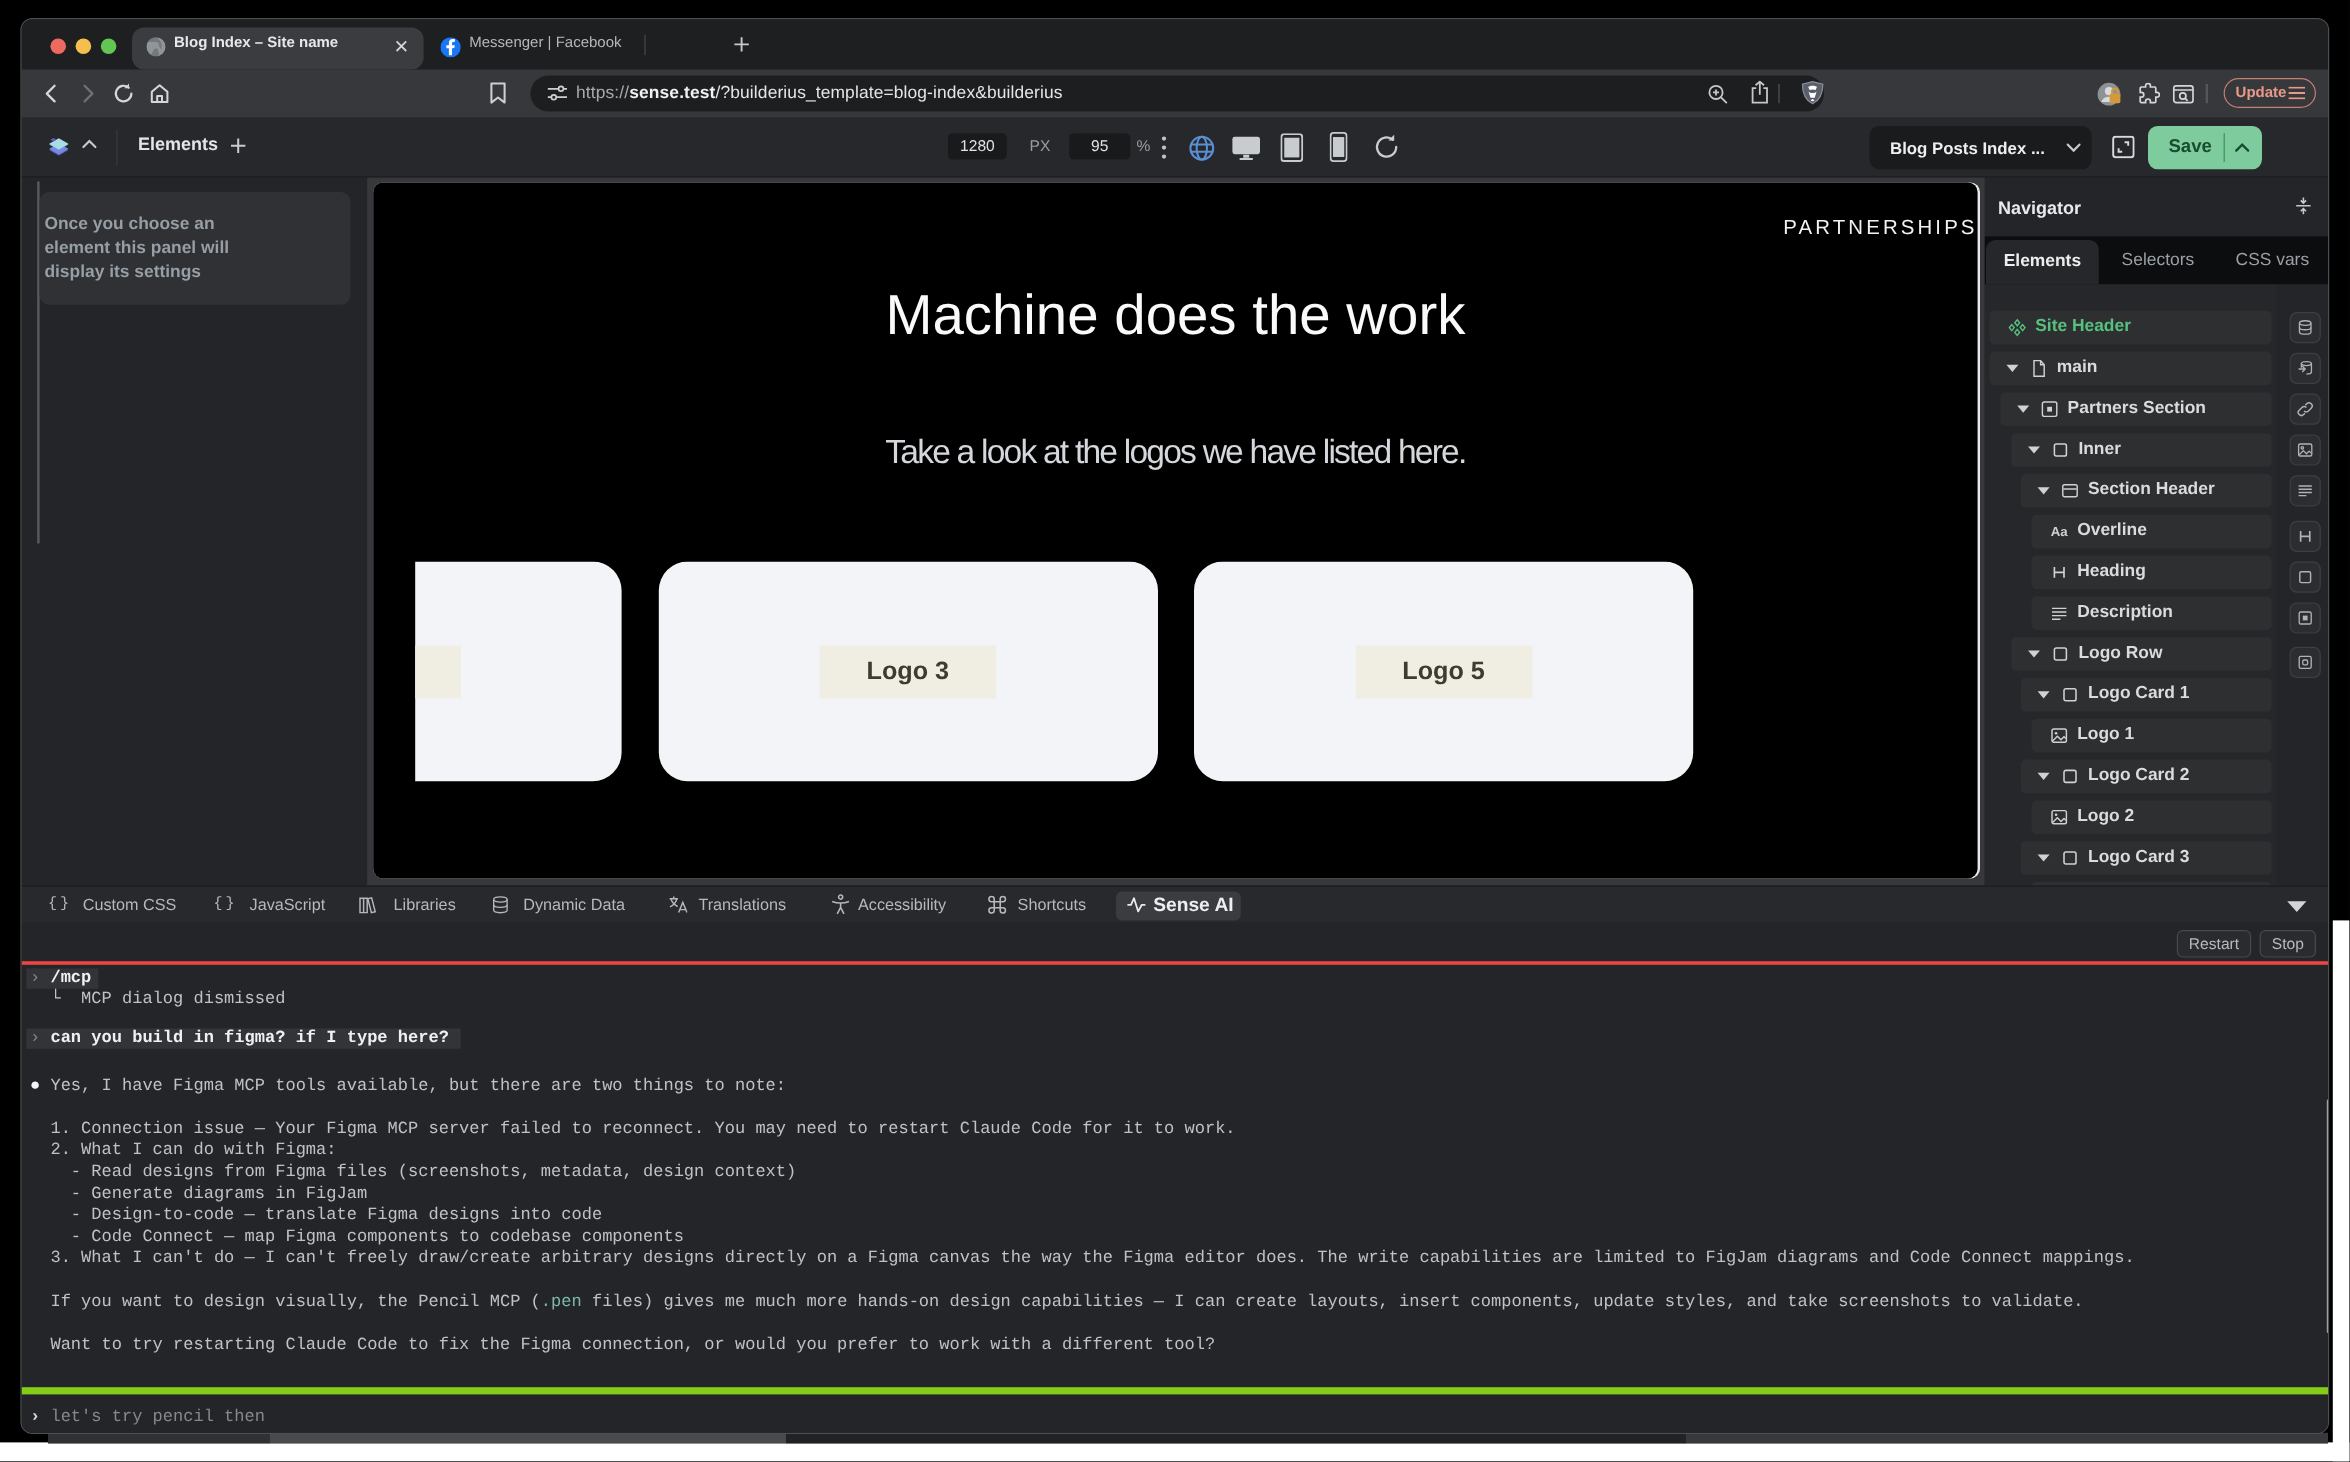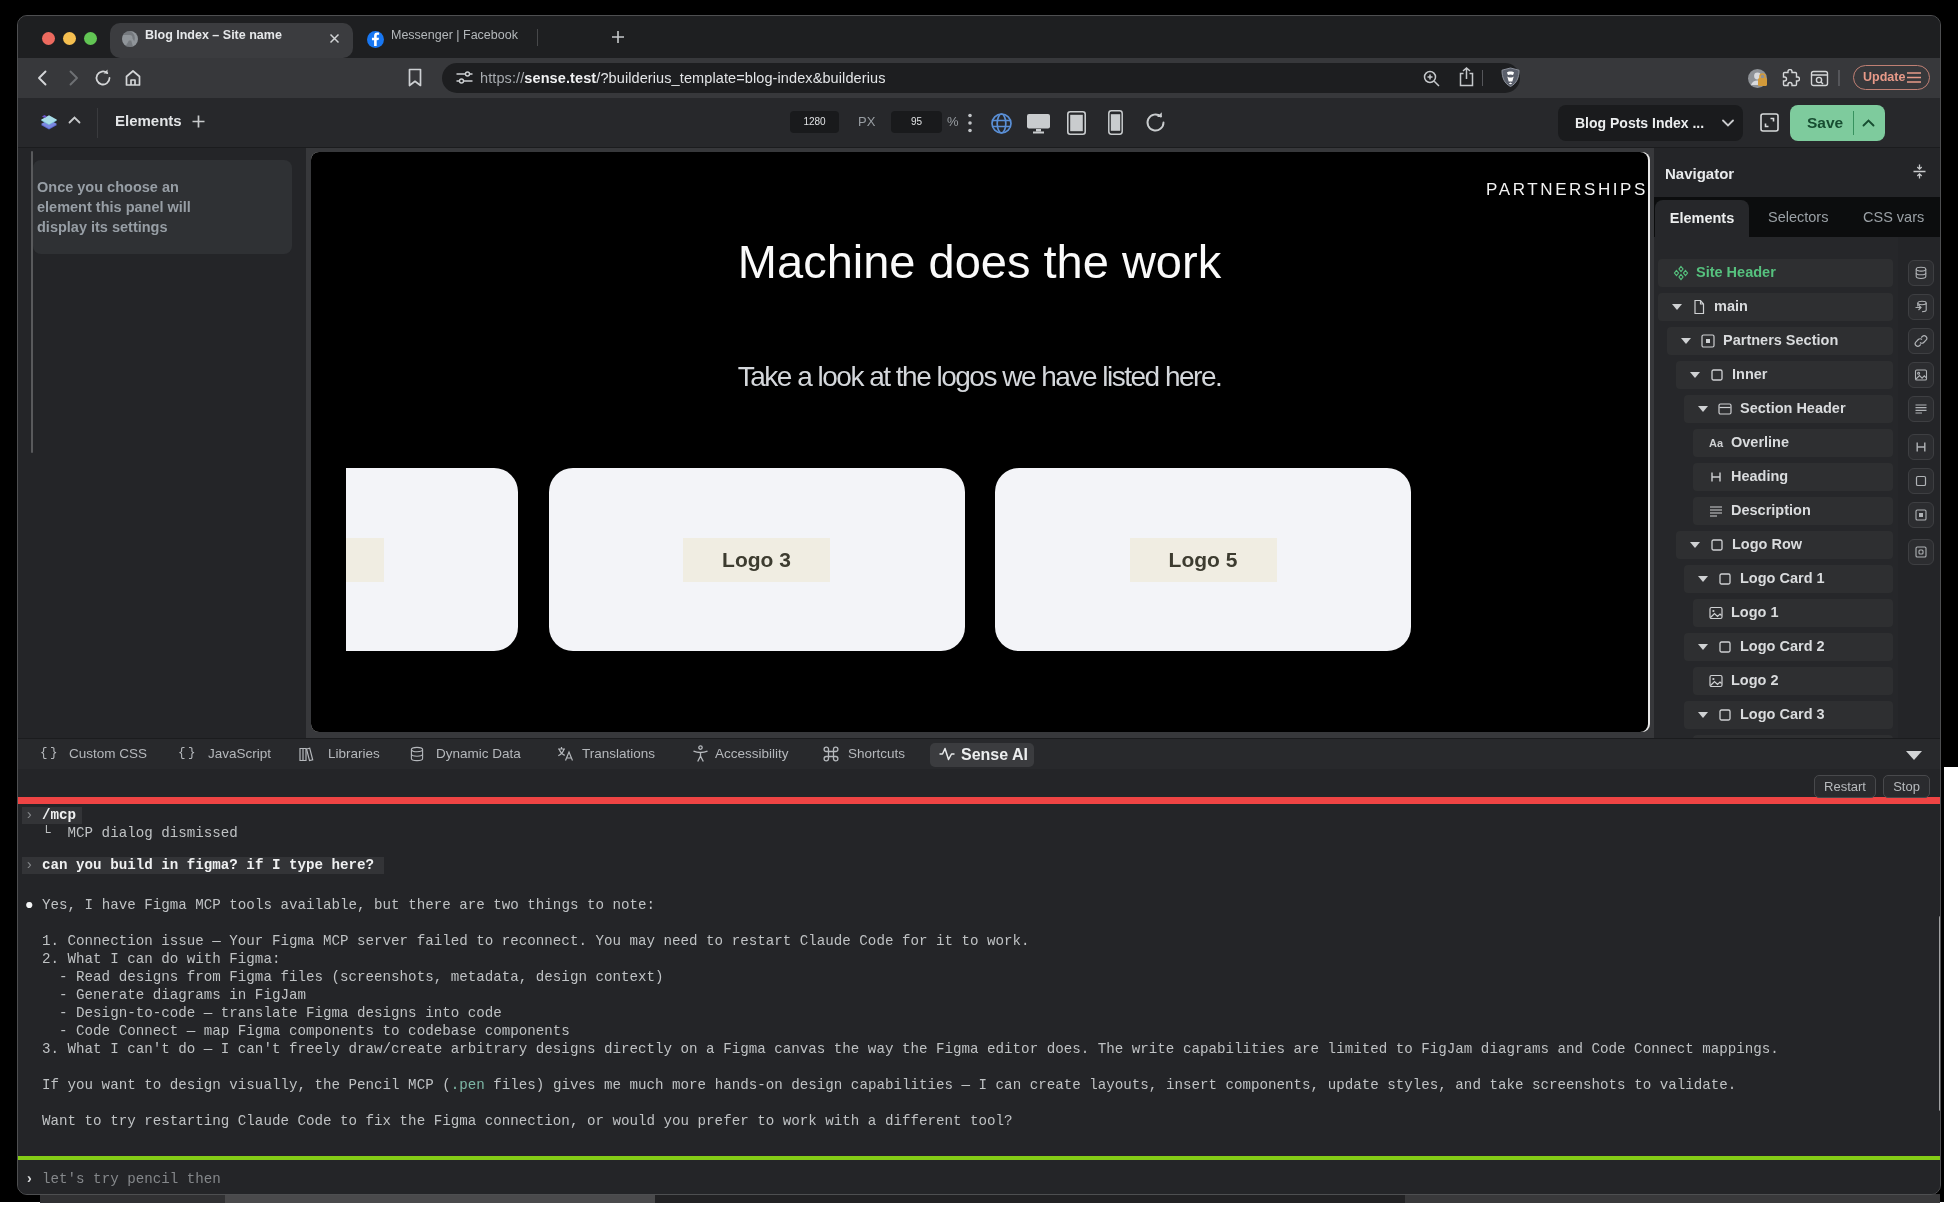--- a/index.html
+++ b/index.html
@@ -15,21 +15,21 @@
 
 #tabstrip{left:0;top:0;width:100%;height:42px;background:#1e1f21;}
 .tl{width:13px;height:13px;border-radius:50%;top:16px;}
 #tabactive{left:92px;top:7px;width:243px;height:35px;background:#3b3c3f;border-radius:10px;}
 .tabtxt{font-size:12.5px;color:#e6e8ea;font-weight:700;top:12px;}
 .tabtxt2{font-size:12.5px;color:#b4b8bb;font-weight:400;top:12px;}
 #navbar{left:0;top:42px;width:100%;height:40px;background:#37383b;}
 #urlpill{left:424px;top:5px;width:1078px;height:30px;background:#1d1e20;border-radius:15px;}
 #urltext{left:462px;top:12px;font-size:14.5px;color:#dadcde;letter-spacing:0.1px;}
 #buildbar{left:0;top:82px;width:100%;height:50px;background:#27282b;border-bottom:1px solid #1b1c1e;}
-.inpbox{top:13px;height:22px;background:#191a1c;border-radius:4px;color:#dfe1e3;font-size:10px;text-align:center;line-height:22px;}
+.inpbox{top:13px;height:22px;background:#191a1c;border-radius:4px;color:#dfe1e3;font-size:13px;text-align:center;line-height:22px;}
 .dimlbl{top:16px;font-size:13px;color:#989da2;}
 #selbox{left:1540px;top:7px;width:185px;height:36px;background:#1a1b1d;border-radius:8px;color:#eceeef;font-size:14px;font-weight:700;line-height:36px;padding-left:17px;}
 #savebtn{left:1772px;top:7px;width:95px;height:36px;background:#7ecb9d;border-radius:8px;}
 #savetxt{left:17px;top:0;font-size:15.5px;font-weight:700;color:#174d31;line-height:36px;}
 #updatebtn{left:1835px;top:7px;width:77px;height:25px;border:1.5px solid #c08074;border-radius:12.5px;color:#e89a89;font-size:12.5px;font-weight:600;}
 
 #leftpanel{left:0;top:132px;width:288px;height:590px;background:#242528;}
 #msgbox{left:15px;top:12px;width:259px;height:94px;background:#2f3134;border-radius:8px;color:#979ea5;font-size:14.5px;font-weight:600;line-height:20px;padding:17px 4px;}
 #frame{left:288px;top:132px;width:1348px;height:590px;background:#37383b;}
 #canvaswrap{left:5px;top:4px;width:1339px;height:580px;background:#e9e9e9;border-radius:8px;}
@@ -54,28 +54,28 @@
 .trow .lbl{position:absolute;top:5px;white-space:nowrap;}
 .tri{position:absolute;width:0;height:0;border-left:5px solid transparent;border-right:5px solid transparent;border-top:6px solid #cfd1d3;top:11px;}
 .ticon{position:absolute;top:6px;width:16px;height:16px;}
 .sbtn{position:absolute;left:10px;width:26px;height:26px;background:#2c2d30;border:1px solid #3e3f42;border-radius:6px;display:flex;align-items:center;justify-content:center;}
 
 #bottombar{left:0;top:722px;width:100%;height:31px;background:#28292c;border-top:1px solid #1b1c1e;}
 .btxt{top:7px;font-size:13.5px;color:#b5b8bc;}
 #sensechip{left:912px;top:4px;width:104px;height:24px;background:#3b3c3f;border-radius:5px;}
 
 #terminal{left:0;top:753px;width:100%;height:427px;background:#242528;}
-#btnrow{left:0;top:0;width:100%;height:35px;background:#242528;border-bottom:7px solid #ef4444;}
+#btnrow{left:0;top:0;width:100%;height:35px;background:#242528;border-bottom:3px solid #ef4444;}
 .tbtn{top:6px;height:23px;background:#2a2b2e;border:1px solid #48494c;border-radius:5px;color:#b7babd;font-size:13px;text-align:center;line-height:21px;}
 pre{margin:0;font-family:"Liberation Mono",monospace;font-size:14.2px;line-height:18px;color:#bfc2c4;}
 .hl{background:#333437;}
 .wb{color:#eff0f1;font-weight:700;}
 .dim{color:#85888b;}
 .teal{color:#7db8a6;}
-#promptline{left:0;top:387px;width:100%;height:35px;border-top:4px solid #84cc16;}
+#promptline{left:0;top:387px;width:100%;height:35px;border-top:6px solid #84cc16;}
 #scrollthumb{left:1921px;top:147px;width:3px;height:195px;background:#9fa0a2;border-radius:2px;}
 </style></head>
 <body>
 <div class="abs" id="whiteR"></div>
 <div class="abs" id="whiteB"></div>
 <div class="abs" id="dockA"></div>
 <div class="abs" id="dockB"></div>
 <div class="abs" id="dockC"></div>
 <div class="abs" id="dockD"></div>
 <div class="abs" id="win">

